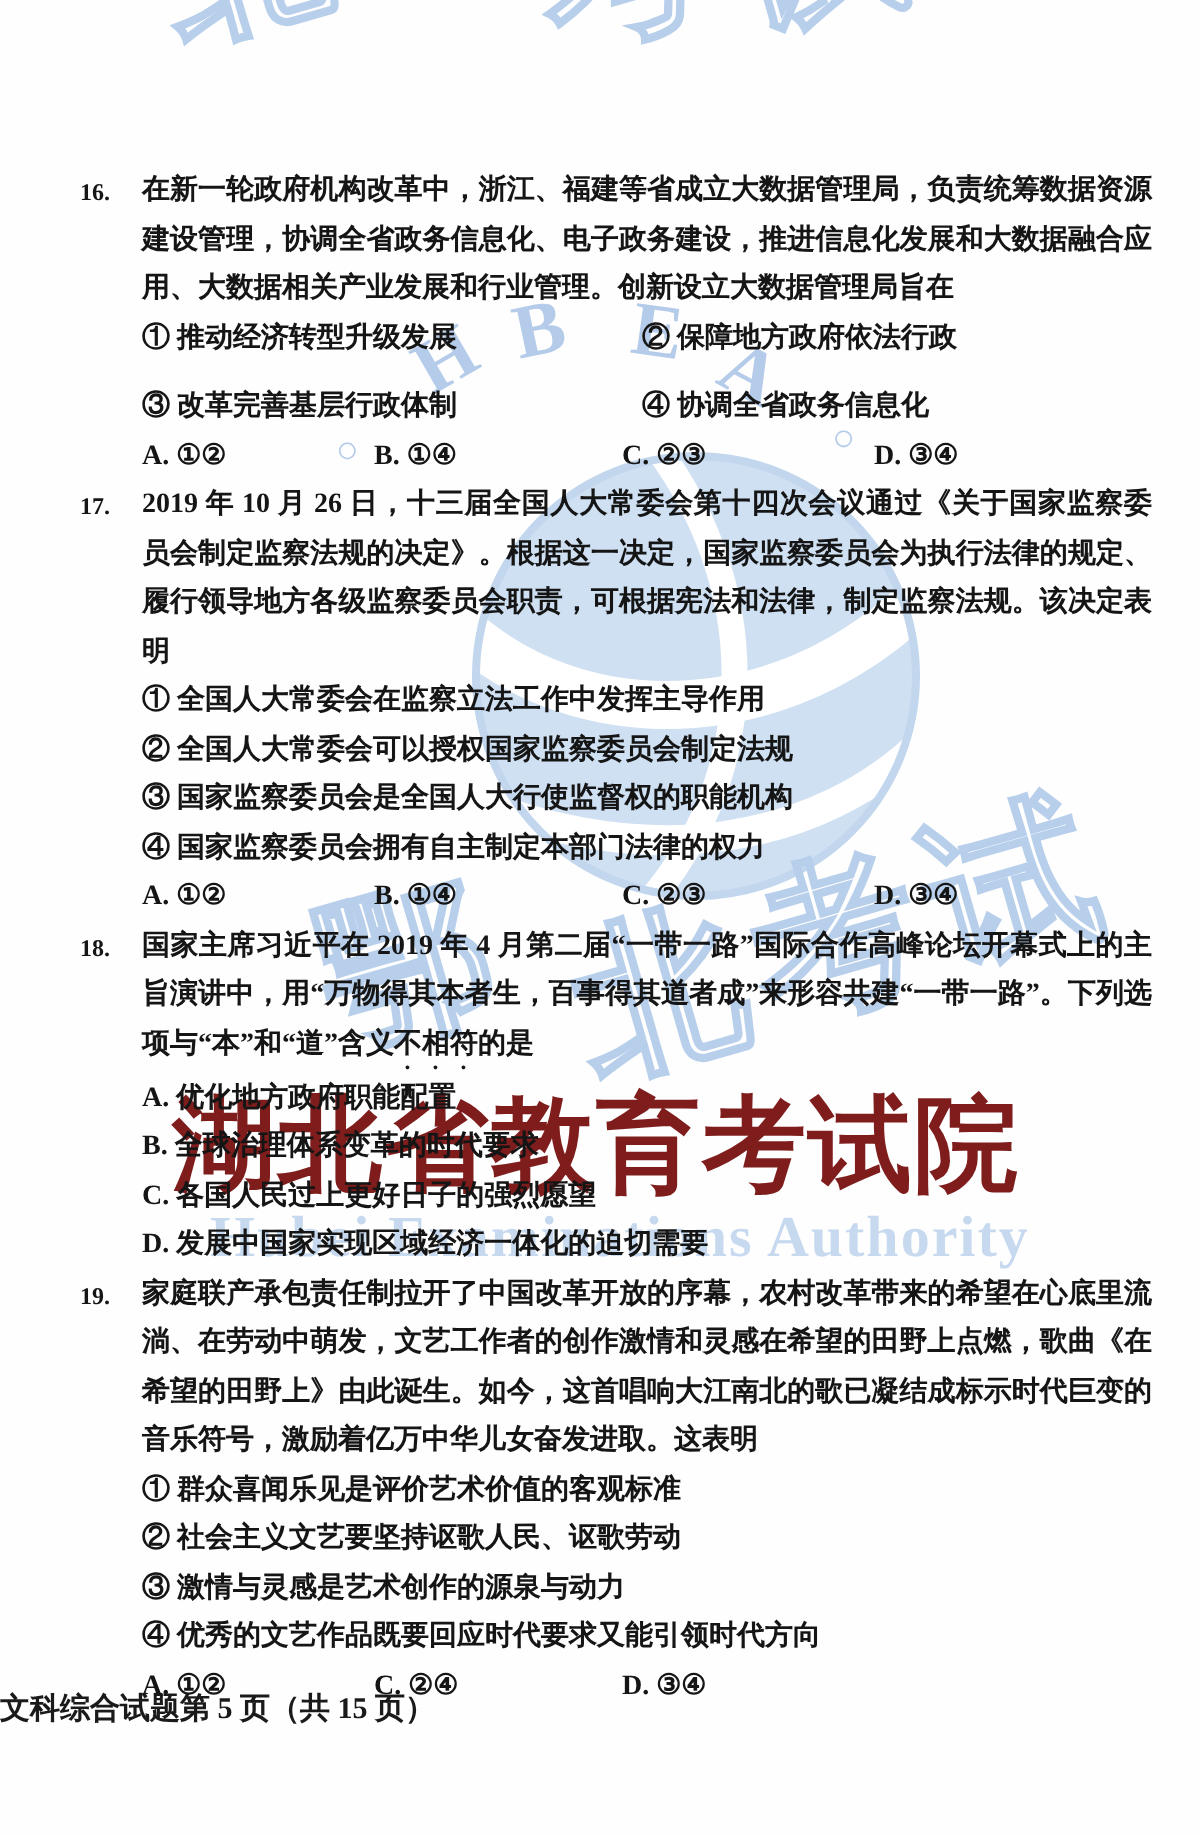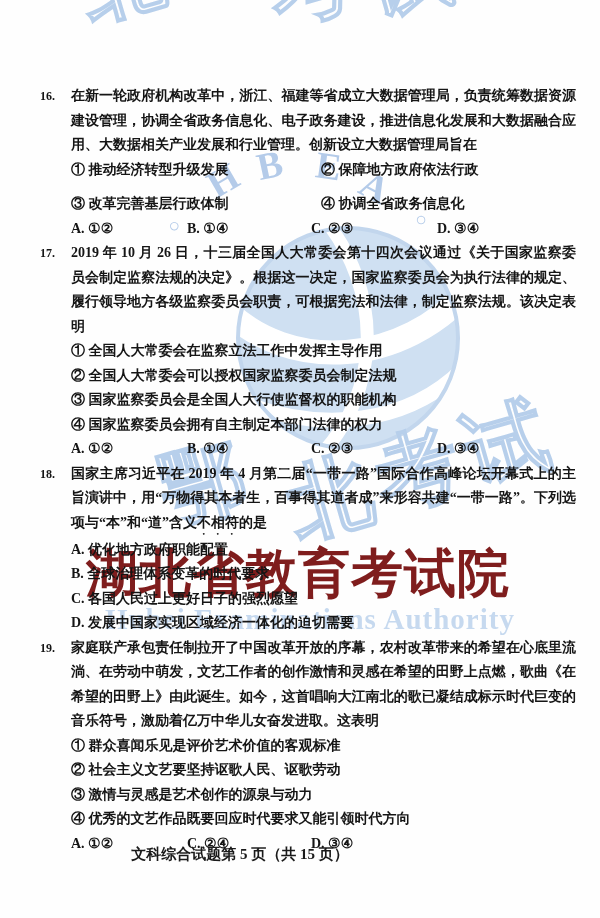--- a/index.html
+++ b/index.html
@@ -46,21 +46,21 @@
   .choices { display:grid; grid-template-columns:116px 124px 126px 1fr; }
   .emph {
     font-style:normal;
     -webkit-text-emphasis:filled dot #151515;
     -webkit-text-emphasis-position:under;
     text-emphasis:filled dot #151515;
     text-emphasis-position:under right;
   }
   .footer {
     position:absolute; left:0; top:845px; width:480px; z-index:1;
-    text-align:center; font-size:15px; font-weight:bold; color:#1a1a1a;
+    font-size:15px; font-weight:bold; color:#1a1a1a;
   }
 </style>
 </head>
 <body>
 
 <div class="wm">
 
   <span class="wm-hollow" style="left:80px; top:-62px; transform:rotate(-16deg);">北</span>
   <span class="wm-hollow" style="left:268px; top:-58px; transform:rotate(-16deg);">考</span>
   <span class="wm-hollow" style="left:366px; top:-64px; transform:rotate(-16deg);">试</span>

